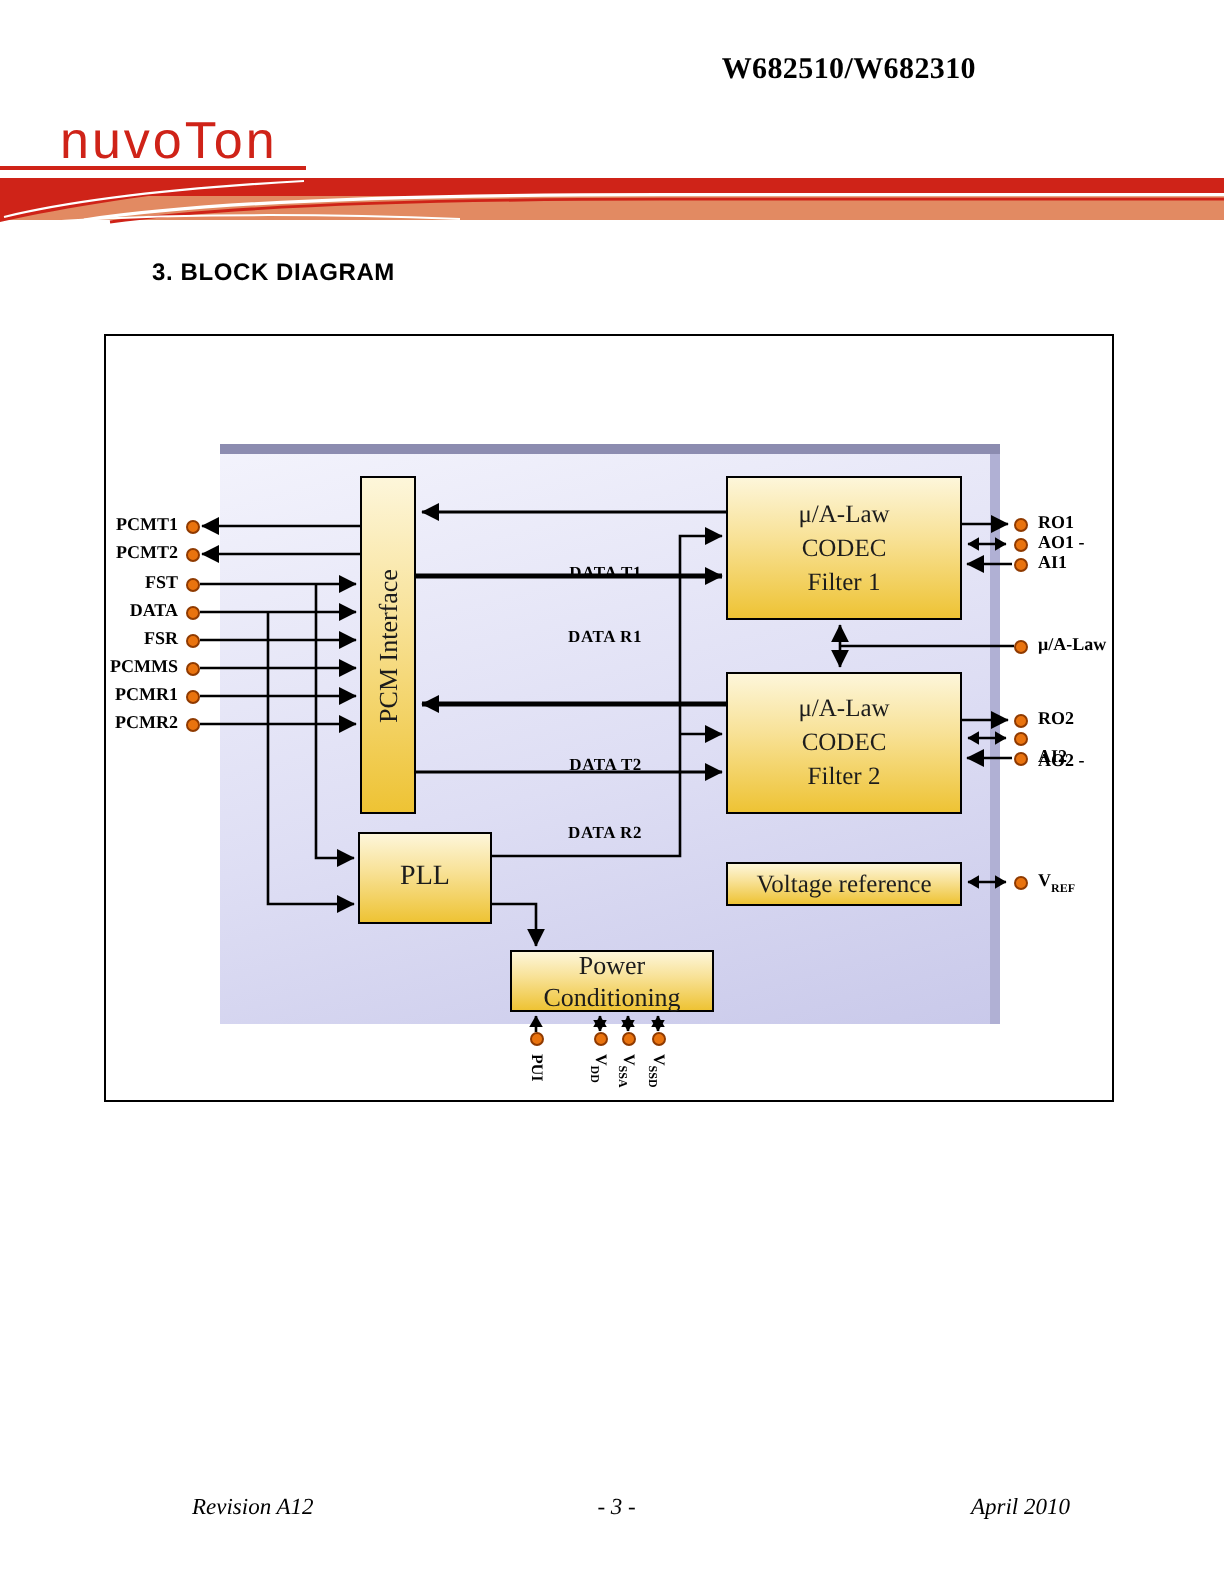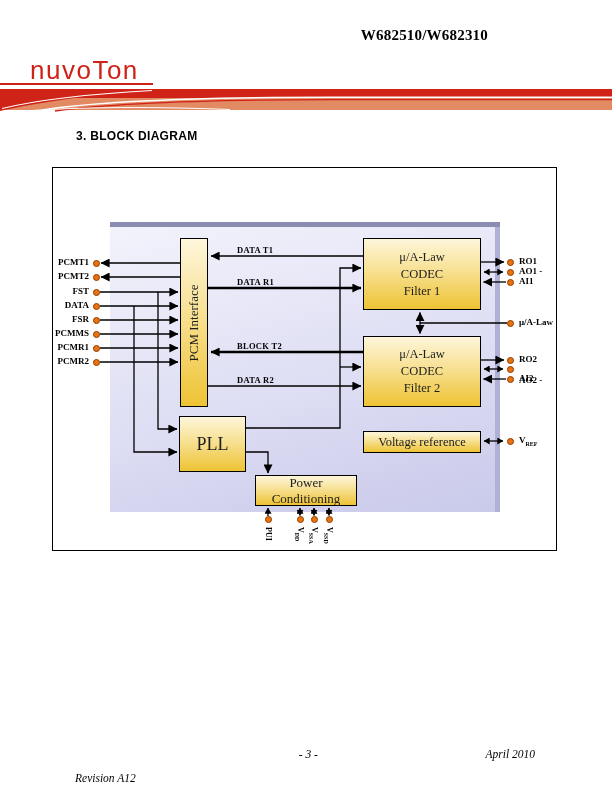--- a/index.html
+++ b/index.html
@@ -28,39 +28,39 @@
   .wires { position:absolute; left:0; top:0; width:612px; height:792px; z-index:2; pointer-events:none; }
 
   .gold { position:absolute; box-sizing:border-box; border:1px solid #000; z-index:3;
           background:linear-gradient(to bottom,#fdf6da 0%, #f8e298 42%, #eec334 100%);
           color:#1c1c1c; font-family:"Liberation Serif",serif; display:flex;
           align-items:center; justify-content:center; text-align:center; }
   .blk-pcm   { left:180px; top:238px; width:28px; height:169px; }
   .blk-pcm span { transform:rotate(-90deg); white-space:nowrap; font-size:13px; }
   .blk-f1    { left:363px; top:238px; width:118px; height:72px; flex-direction:column; font-size:12.5px; line-height:17px; }
   .blk-f2    { left:363px; top:336px; width:118px; height:71px; flex-direction:column; font-size:12.5px; line-height:17px; }
-  .blk-pll   { left:179px; top:416px; width:67px; height:56px; font-size:18px; }
+  .blk-pll   { left:179px; top:416px; width:67px; height:46px; font-size:14px; }
   .blk-vref  { left:363px; top:431px; width:118px; height:22px; font-size:12.5px; }
   .blk-pc    { left:255px; top:475px; width:102px; height:31px; font-size:13px; }
 
-  .bus-label { position:absolute; left:237px; width:84px; text-align:left; z-index:4;
+  .bus-label { position:absolute; left:237px; width:84px; text-align:right; z-index:4;
                font-size:8.5px; font-weight:bold; letter-spacing:0.3px; color:#000;
-               font-family:"Liberation Serif",serif; }
+               font-family:"Liberation Serif",serif;margin-top:36px; }
   .pin-circle { position:absolute; width:7px; height:7px; border-radius:50%; box-sizing:border-box;
                 background:#e9730e; border:1px solid #8f3a00; z-index:4; }
   .pin-label  { position:absolute; font-weight:bold; font-size:9px; white-space:nowrap; z-index:4;
                 color:#000; font-family:"Liberation Serif",serif; }
   .pin-label sub { font-size:6px; }
   .pin-label-left { text-align:right;margin-left:26px; }
   .pin-label-bottom { transform:rotate(90deg); transform-origin:0 0; font-size:8px; }
 
   
   .footer-item { position:absolute; top:748px; font-style:italic; font-size:11.5px; color:#000;
                  font-family:"Liberation Serif",serif; }
-  .footer-rev  { left:75px;margin-top:24px; }
+  .footer-rev  { left:96px; }
   .footer-page { left:50%; transform:translateX(-38%); }
   .footer-date { right:77px; }
 </style>
 </head>
 <body>
 
 <div class="page">
 
   <div class="part-number">W682510/W682310</div>
   <div class="logo">nuvoTon</div>
@@ -144,21 +144,21 @@
   </div>
   <div class="gold blk-vref">
     <span>Voltage reference</span>
   </div>
   <div class="gold blk-pc">
     <span>Power Conditioning</span>
   </div>
 
   <div class="bus-label" style="top:245px;">DATA T1</div>
   <div class="bus-label" style="top:277px;">DATA R1</div>
-  <div class="bus-label" style="top:341px;">BLOCK T2</div>
+  <div class="bus-label" style="top:341px;">DATA T2</div>
   <div class="bus-label" style="top:375px;">DATA R2</div>
 
   <div id="pins">
       <div class="pin-circle" style="left: 92.5px; top: 259.5px; background: rgb(233, 115, 14); border-color: rgb(143, 58, 0);"></div>
       <div class="pin-label pin-label-left" style="right: 523px; top: 257px;">PCMT1</div>
       <div class="pin-circle" style="left: 92.5px; top: 273.5px; background: rgb(233, 115, 14); border-color: rgb(143, 58, 0);"></div>
       <div class="pin-label pin-label-left" style="right: 523px; top: 271px;">PCMT2</div>
       <div class="pin-circle" style="left: 92.5px; top: 288.5px; background: rgb(233, 115, 14); border-color: rgb(143, 58, 0);"></div>
       <div class="pin-label pin-label-left" style="right: 523px; top: 286px;">FST</div>
       <div class="pin-circle" style="left: 92.5px; top: 302.5px; background: rgb(233, 115, 14); border-color: rgb(143, 58, 0);"></div>

